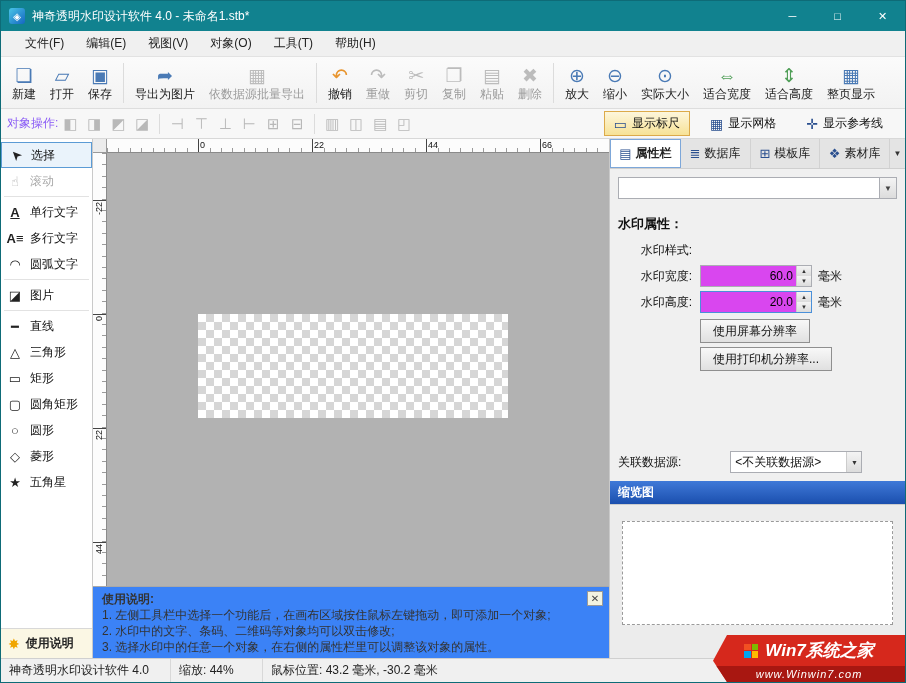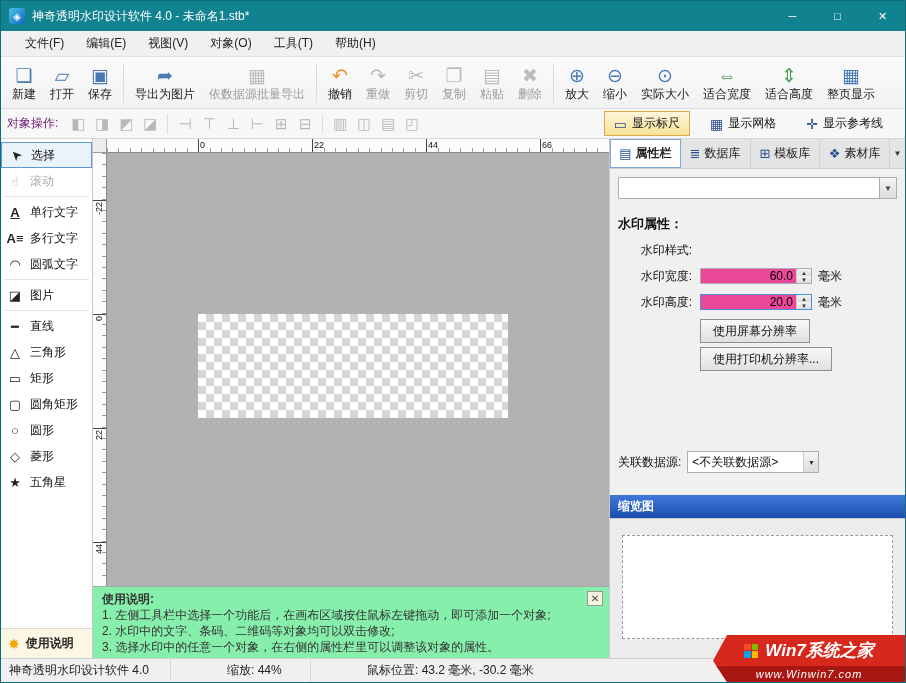--- a/index.html
+++ b/index.html
@@ -20,21 +20,21 @@
   .toolbar { height:52px; background:linear-gradient(#fbfbfb,#f2f2f2); border-bottom:1px solid #ddd; display:flex; align-items:center; padding:2px 4px; flex:0 0 auto; }
   .tb-btn { display:flex; flex-direction:column; align-items:center; justify-content:center; padding:2px 7px; height:47px; font-size:12px; color:#222; white-space:nowrap; }
   .tb-ic { font-size:19px; line-height:23px; color:#4a7ab5; }
   .tb-btn.disabled { color:#9b9b9b; }
   .tb-btn.disabled .tb-ic { color:#bcbcbc; }
   .tb-label { line-height:14px; }
   .tb-sep { width:1px; height:40px; background:#dcdcdc; margin:0 4px; }
 
   
   .toolbar2 { height:30px; background:#f7f7f7; border-bottom:1px solid #d8d8d8; display:flex; align-items:center; font-size:12px; padding:0 6px; flex:0 0 auto; }
-  .t2-label { margin-right:8px; color:#701a75; }
+  .t2-label { color:#8b5cf6; }
   .t2-icons { display:flex; align-items:center; }
   .tb2-btn { width:24px; height:22px; display:flex; align-items:center; justify-content:center; color:#b8b8b8; font-size:15px; }
   .tb2-sep { width:1px; height:20px; background:#dcdcdc; margin:0 5px; }
   .t2-toggles { margin-left:auto; display:flex; align-items:center; gap:10px; padding-right:6px; }
   .tb2-toggle { display:flex; align-items:center; gap:5px; padding:3px 9px; border:1px solid transparent; color:#111; }
   .tb2-toggle .g { color:#2a4f8f; font-size:14px; }
   .tb2-toggle.active { background:linear-gradient(#fdf6dc,#f7e296); border:1px solid #dcaa4a; }
 
   
   .content { flex:1; display:flex; min-height:0; }
@@ -73,21 +73,21 @@
     background-image:linear-gradient(45deg,#d6d6d6 25%,transparent 25%,transparent 75%,#d6d6d6 75%),
                      linear-gradient(45deg,#d6d6d6 25%,transparent 25%,transparent 75%,#d6d6d6 75%);
     background-size:16px 16px; background-position:0 0,8px 8px; }
   .checker7 { background-color:#fff;
     background-image:linear-gradient(45deg,#d9d9d9 25%,transparent 25%,transparent 75%,#d9d9d9 75%),
                      linear-gradient(45deg,#d9d9d9 25%,transparent 25%,transparent 75%,#d9d9d9 75%),
     ;background-size:14px 14px; background-position:0 0,7px 7px; }
   .watermark-rect { position:absolute; left:91px; top:161px; width:310px; height:104px; }
 
   
-  .help-panel { height:72px; background:#86efac; border-top:1px solid #a8a8a8; position:relative; padding:4px 9px; font-size:12px; color:#333; flex:0 0 auto; }
+  .help-panel { height:72px; background:#3b82f6; border-top:1px solid #a8a8a8; position:relative; padding:4px 9px; font-size:12px; color:#333; flex:0 0 auto; }
   .help-title { font-weight:bold; line-height:16px; }
   .help-line { line-height:16px; white-space:nowrap; overflow:hidden; }
   .help-close { position:absolute; top:4px; right:6px; width:16px; height:15px; border:1px solid #999; background:#f3f3e0; font-size:10px; display:flex; align-items:center; justify-content:center; color:#444; }
 
   
   .rightpanel { width:296px; background:#f0f0f0; border-left:1px solid #c9c9c9; display:flex; flex-direction:column; font-size:12px; color:#111; flex:0 0 auto; }
   .tabbar { height:30px; display:flex; background:#e4e4e4; border-bottom:1px solid #cfcfcf; flex:0 0 auto; }
   .tab { flex:1; display:flex; align-items:center; justify-content:center; gap:4px; border-right:1px solid #d2d2d2; color:#222; white-space:nowrap; }
   .tab .g { font-size:13px; color:#2a4f8f; }
   .tab.active { background:#fff; border:1px solid #7da7d9; font-weight:bold; }
@@ -96,35 +96,35 @@
   .combo { flex:1; background:#fff; border:1px solid #abadb3; display:flex; align-items:center; padding:0 4px; }
   .combo-arrow { width:17px; border:1px solid #abadb3; border-left:none; background:linear-gradient(#f4f4f4,#dcdcdc); display:flex; align-items:center; justify-content:center; font-size:8px; color:#444; }
   .props { padding:0 8px; flex:0 0 auto; }
   .props-title { font-weight:bold; font-size:13px; margin:10px 0 4px; }
   .prow { display:flex; align-items:center; height:26px; }
   .plabel { width:82px; text-align:right; padding-right:8px; }
   .dd { height:22px; background:#fff; border:1px solid #abadb3; display:flex; align-items:center; }
   .dd .dv { flex:1; padding:0 4px; white-space:nowrap; overflow:hidden; }
   .dd .da { width:15px; height:20px; border-left:1px solid #ccc; background:linear-gradient(#f4f4f4,#dcdcdc); display:flex; align-items:center; justify-content:center; font-size:7px; color:#333; }
   .w132 { width:132px; } .w110 { width:110px; }
-  .spin { width:112px; height:16px; background:#ec4899; border:1px solid #abadb3; display:flex; }
+  .spin { width:112px; height:22px; background:#d946ef; border:1px solid #abadb3; display:flex; }
   .spin.focused { border:1px solid #4a90d9; }
   .spin input { flex:1; min-width:0; border:none; outline:none; text-align:right; font-size:12px; padding-right:3px; background:transparent; }
   .spin .btns { width:15px; display:flex; flex-direction:column; border-left:1px solid #ccc; }
   .spin .btns div { flex:1; font-size:6px; display:flex; align-items:center; justify-content:center; background:linear-gradient(#f4f4f4,#dcdcdc); color:#333; }
   .unit { margin-left:6px; }
   .pbtn { display:block; margin:4px 0 0 82px; height:24px; padding:0 12px; background:linear-gradient(#f8f8f8,#e0e0e0); border:1px solid #8f8f8f; font-size:12px; color:#111; }
-  .ds-row { margin:78px 8px 14px; display:flex; align-items:center; height:26px; flex:0 0 auto; }
+  .ds-row { margin:78px 8px 0; display:flex; align-items:center; height:26px; flex:0 0 auto;gap:43px; }
   .ds-row .dslabel { margin-right:6px; }
   .thumb-header { margin-top:6px; background:linear-gradient(#3f79d8,#1b4fae); color:#fff; font-weight:bold; padding:3px 8px; font-size:12px; flex:0 0 auto; }
   .thumb-body { flex:1; background:#ececec; position:relative; border-top:1px solid #ccc; min-height:0; }
   .thumb-rect { position:absolute; left:12px; right:12px; top:16px; height:104px; border:1px dashed #9a9a9a; }
 
   
-  .statusbar { height:24px; background:#f0f0f0; border-top:1px solid #d0d0d0; display:flex; align-items:center; font-size:12px; color:#222; flex:0 0 auto;gap:48px; }
+  .statusbar { height:24px; background:#f0f0f0; border-top:1px solid #d0d0d0; display:flex; align-items:center; font-size:12px; color:#222; flex:0 0 auto; }
   .sseg { padding:0 8px; border-right:1px solid #d8d8d8; height:100%; display:flex; align-items:center; white-space:nowrap; overflow:hidden; }
   [data-name="status-app"] { width:170px; }
   [data-name="status-zoom"] { width:92px; }
   [data-name="status-size"] { width:288px; }
   [data-name="status-mouse"] { flex:1; border-right:none; }
 
   
   .red-logo { position:absolute; right:0; bottom:0; width:192px; height:47px; z-index:50; color:#fff;
               background:#d6281c; clip-path:polygon(14px 0,100% 0,100% 100%,14px 100%,0 55%);
               display:flex; flex-direction:column;text-align:right; }

